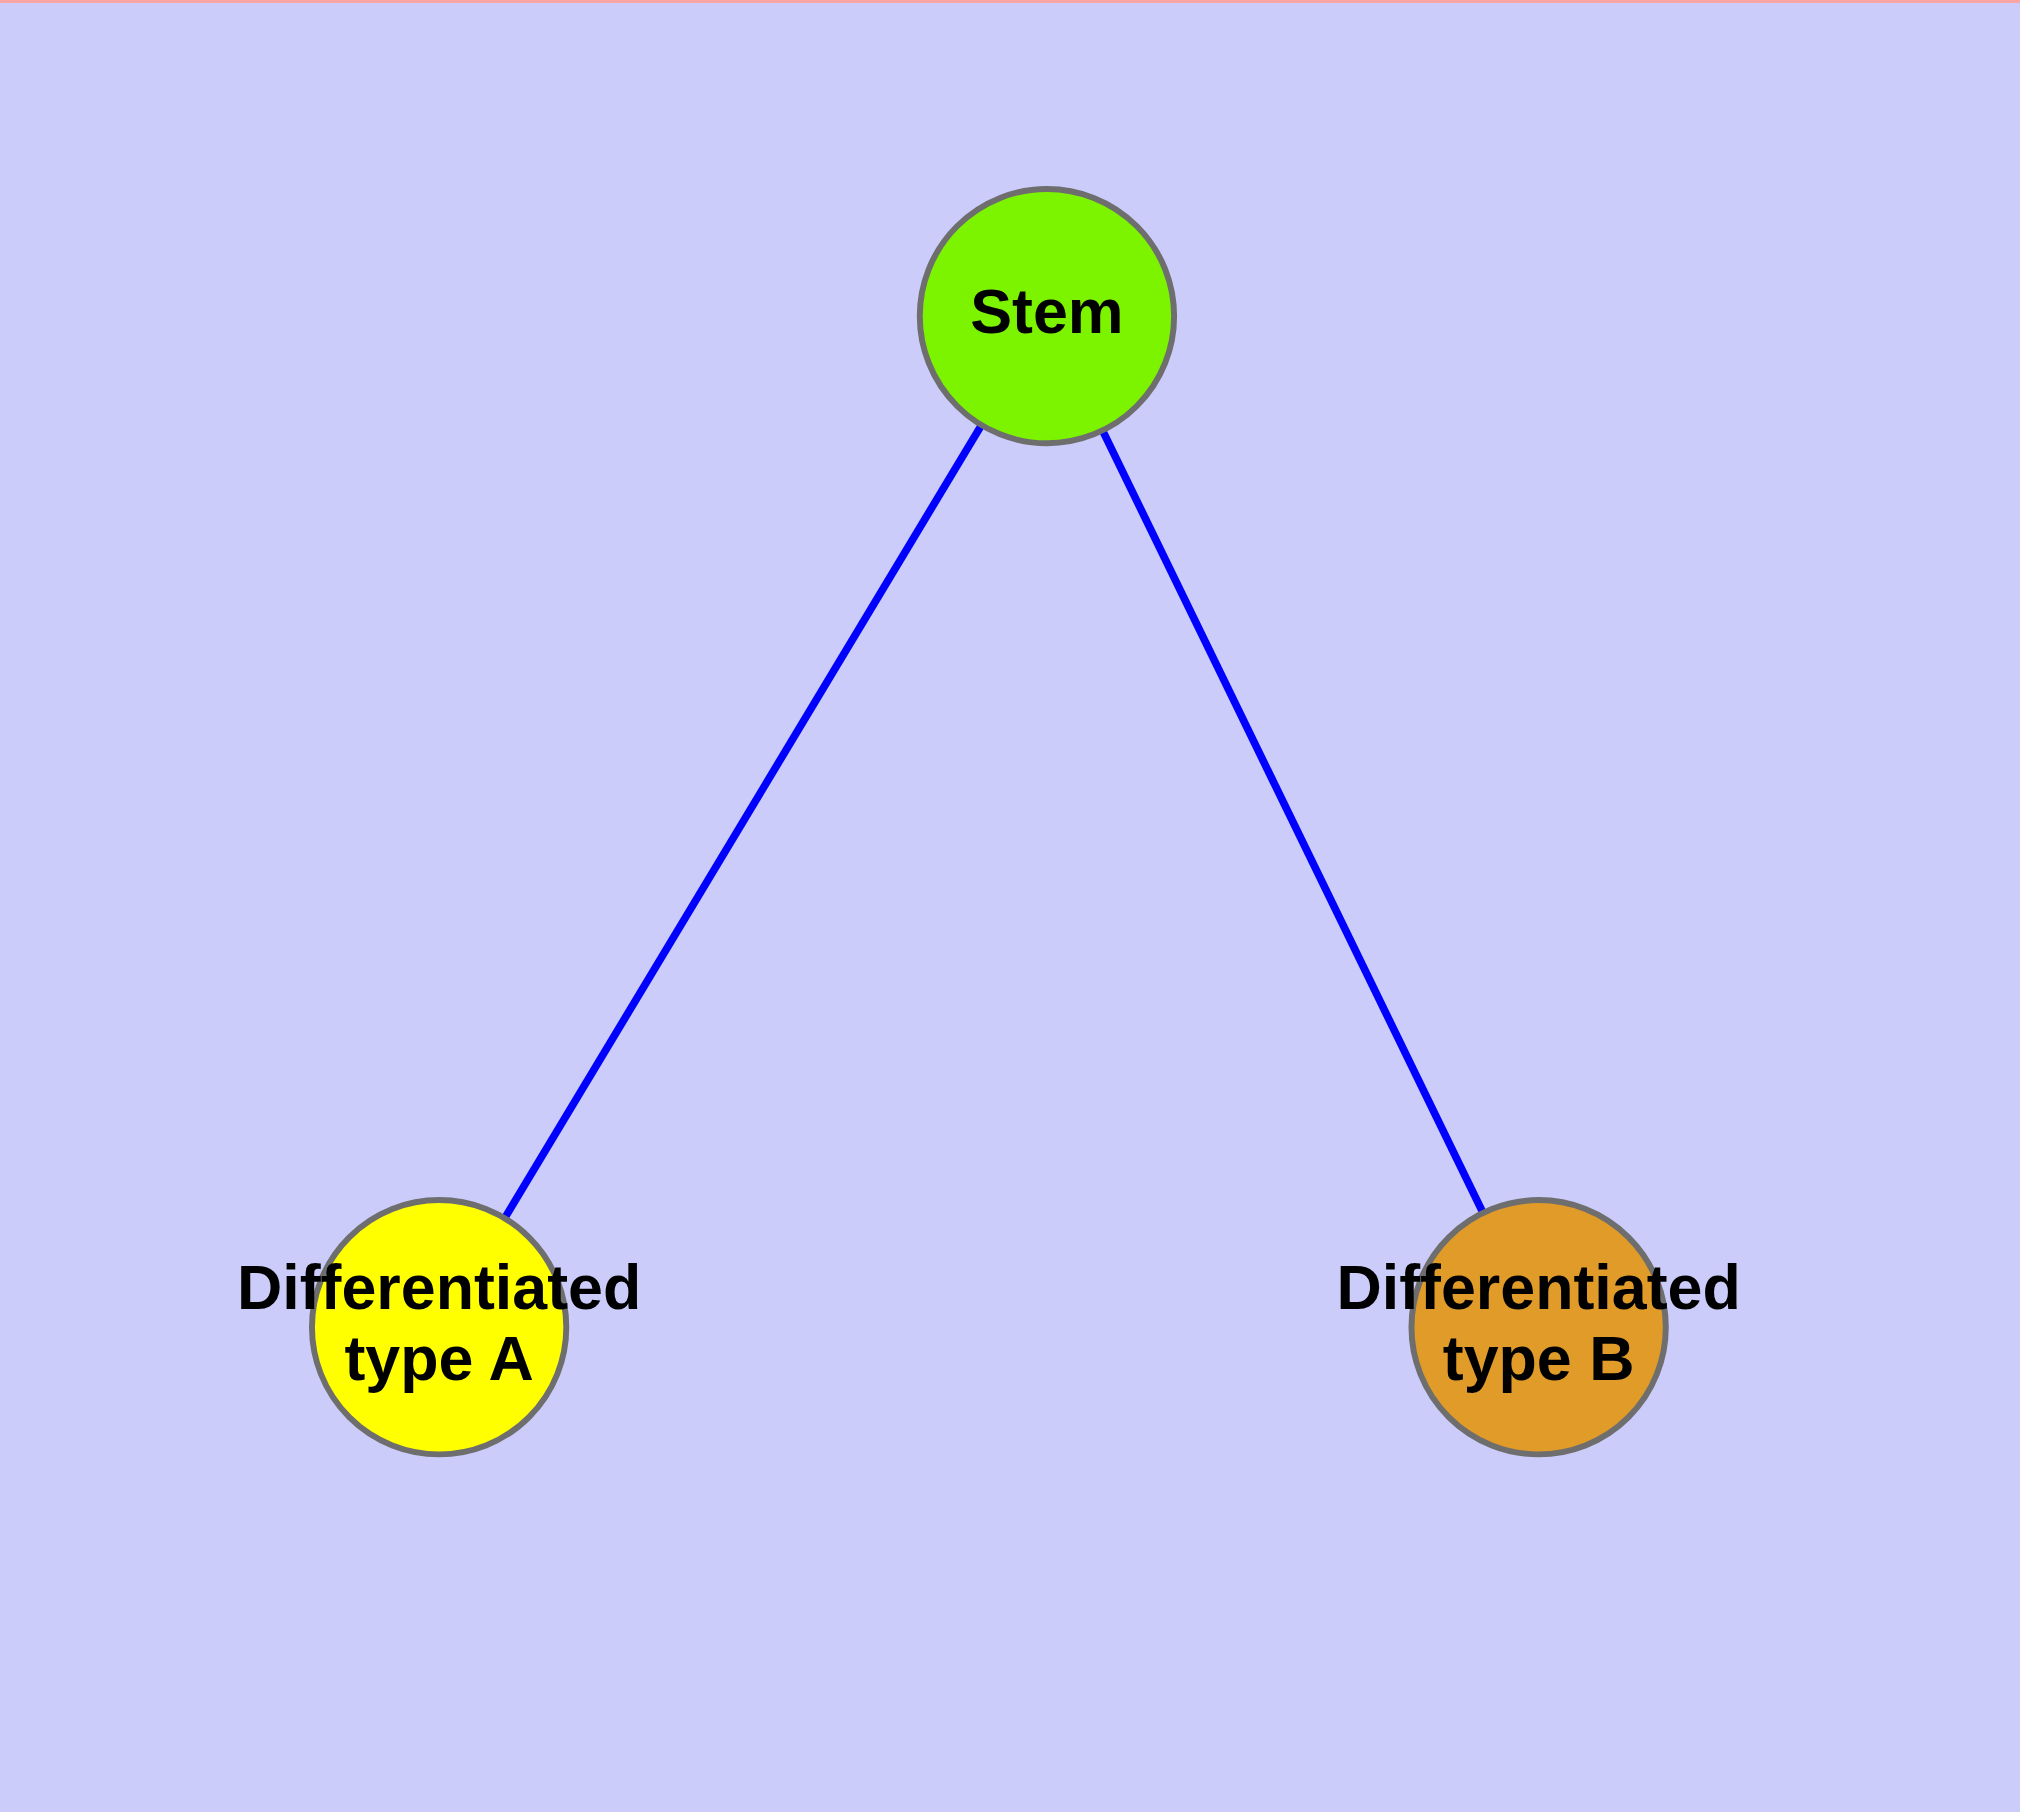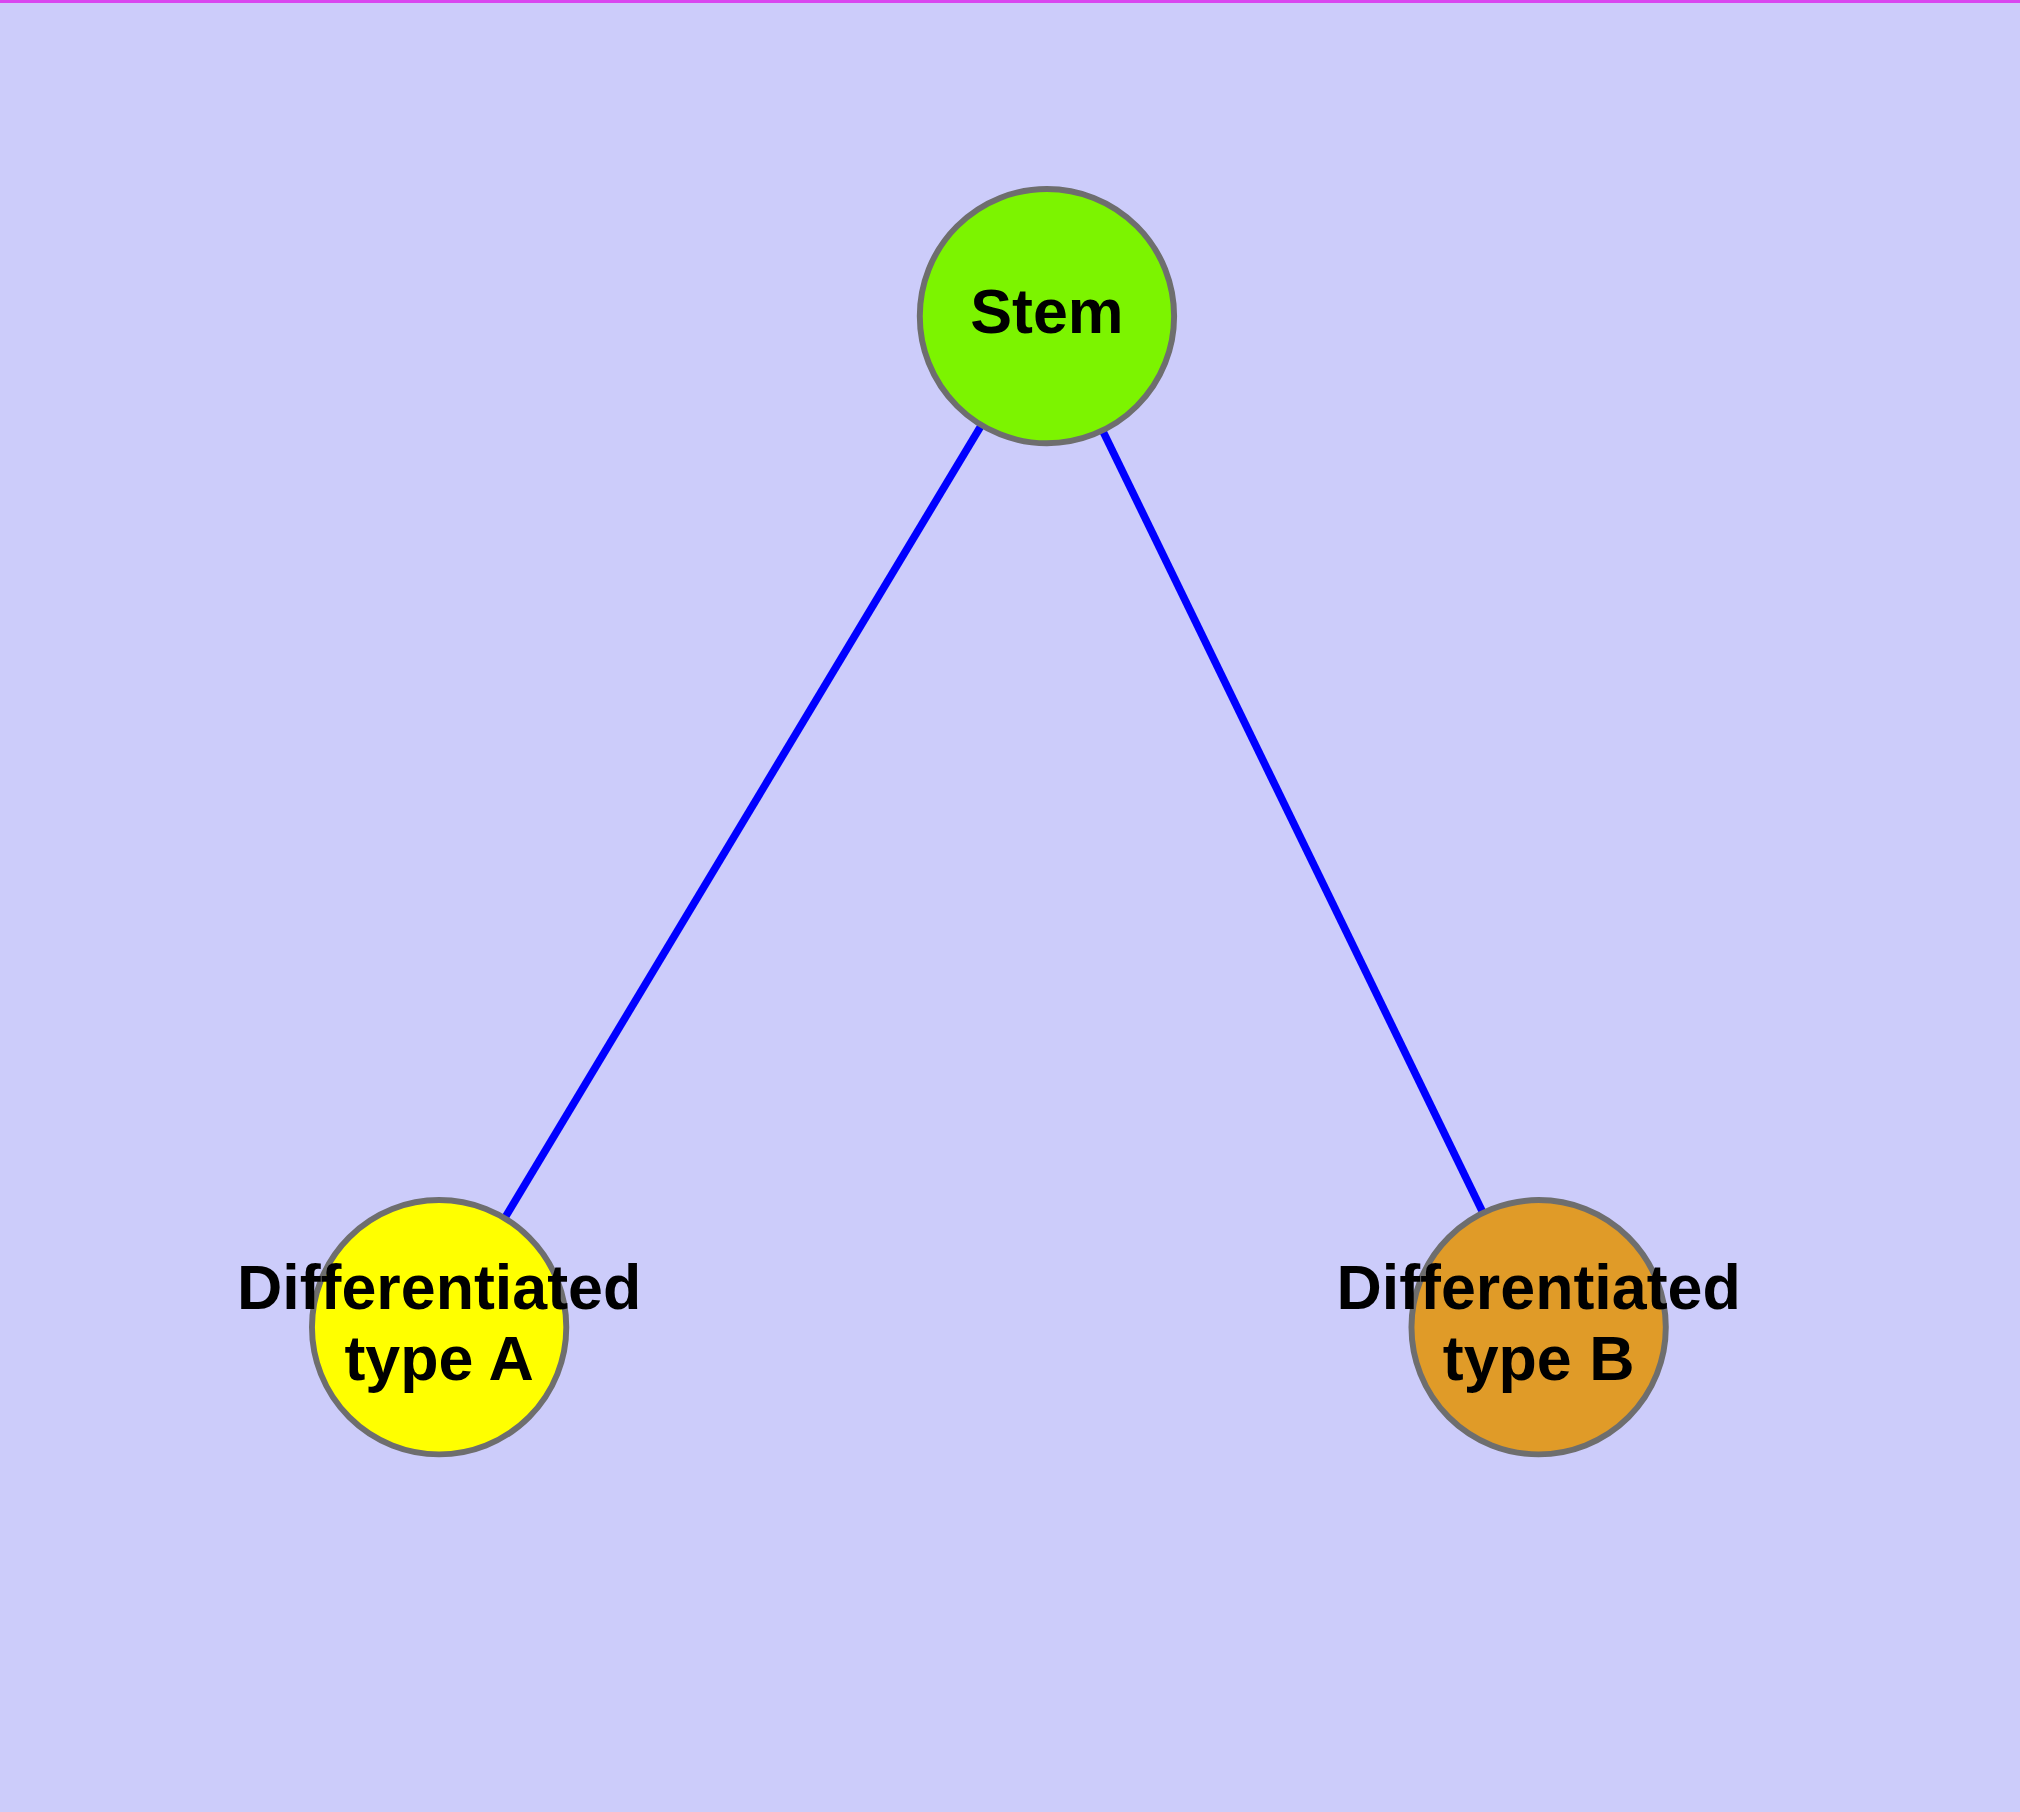--- a/index.html
+++ b/index.html
@@ -38,21 +38,21 @@
     font-family: "Liberation Sans", sans-serif;
     font-weight: bold;
     fill: #000000;
     text-anchor: middle;
     dominant-baseline: middle;
   }
 </style>
 </head>
 <body>
 
-<div id="stage" style="width: 2021px; height: 1812px; background: #d946ef;">
+<div id="stage" style="width: 2021px; height: 1812px; background: #fca5a5;">
 
   <div id="canvas-bg" style="background: rgb(204, 204, 250); width: 2021px; height: 1810px;"></div>
 
   <svg id="graph-svg" viewBox="0 0 2384 2138" preserveAspectRatio="none" style="width: 2021px; height: 1812px;">
 
     <defs>
       <clipPath id="clip-stem">
           <circle id="clipc-stem" cx="0" cy="0" r="1"></circle>
         </clipPath>
       <clipPath id="clip-diff-a">

